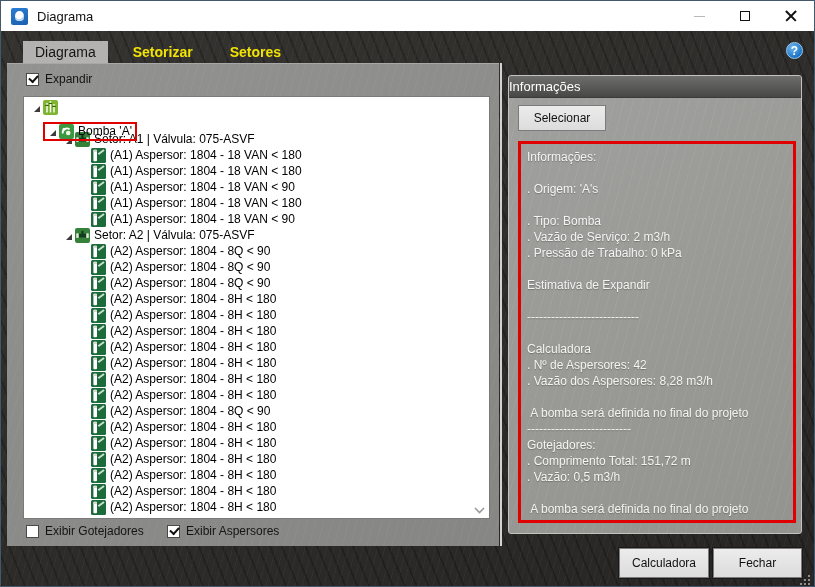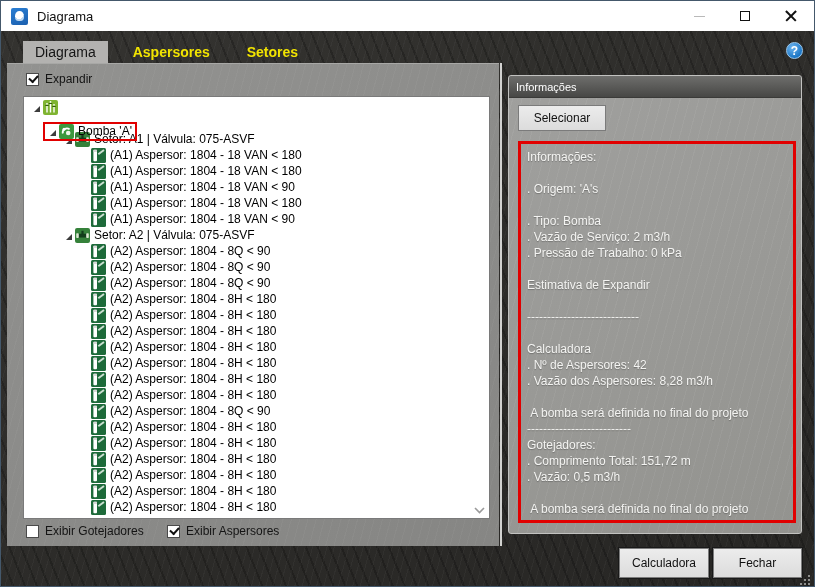--- a/index.html
+++ b/index.html
@@ -64,21 +64,21 @@
   .scroll-chevron{position:absolute;right:3px;bottom:2px;width:14px;height:12px;color:#9a9a9a;display:flex;align-items:center;justify-content:center;cursor:pointer;}
 
   
   .splitter{position:absolute;left:499px;top:32px;width:2px;height:483px;background:#d2d2d0;}
 
   
   .group-box{position:absolute;left:507px;top:44px;width:294px;height:459px;border:1px solid #c2c2c0;border-radius:3px;overflow:hidden;
     background:
       repeating-linear-gradient(105deg, rgba(255,255,255,.05) 0 1px, transparent 1px 9px),
       linear-gradient(150deg,#a0a09e,#93938f);}
-  .group-header{height:22px;background:linear-gradient(#6e6e6c,#474745);border-bottom:1px solid #3a3a38;color:#fff;font-size:11px;display:flex;align-items:center;padding-left:7px;}
+  .group-header{height:22px;background:linear-gradient(#6e6e6c,#474745);border-bottom:1px solid #3a3a38;color:#fff;font-size:13px;display:flex;align-items:center;}
   .btn{background:linear-gradient(#ececec,#dcdcdc);border:1px solid #7b7b7b;color:#111;font-size:12px;cursor:pointer;font-family:inherit;}
   .select-btn{position:absolute;left:9px;top:29px;width:88px;height:26px;}
   .info-box{position:absolute;left:9px;top:65px;width:278px;height:382px;border:3px solid #e10000;padding:5px 0 0 6px;overflow:hidden;}
   .info-line{font-size:12px;line-height:16px;min-height:16px;color:#f4f4f2;white-space:pre-wrap;text-shadow:0 1px 1px rgba(0,0,0,.25);}
 
   
   .footer-btn{position:absolute;height:30px;box-shadow:0 0 0 1px #191919;}
   .calc-btn{left:618px;top:517px;width:90px;}
   .close-btn{left:712px;top:517px;width:89px;}
   .resize-grip{position:absolute;right:2px;bottom:1px;width:14px;height:14px;}
@@ -101,21 +101,21 @@
       <div class="win-btn">
           <span class="glyph-close"></span>
         </div>
     </div>
   </div>
 
   <div class="body">
 
     <div class="tabs">
       <div class="tab active">Diagrama</div>
-      <div class="tab inactive">Aspersores</div>
+      <div class="tab inactive">Setorizar</div>
       <div class="tab inactive">Setores</div>
     </div>
 
     <div class="help-btn">?</div>
 
     <div class="left-panel">
       <div class="check-row expandir-row">
         <span class="checkbox checked"></span>
         <span>Expandir</span>
       </div>

